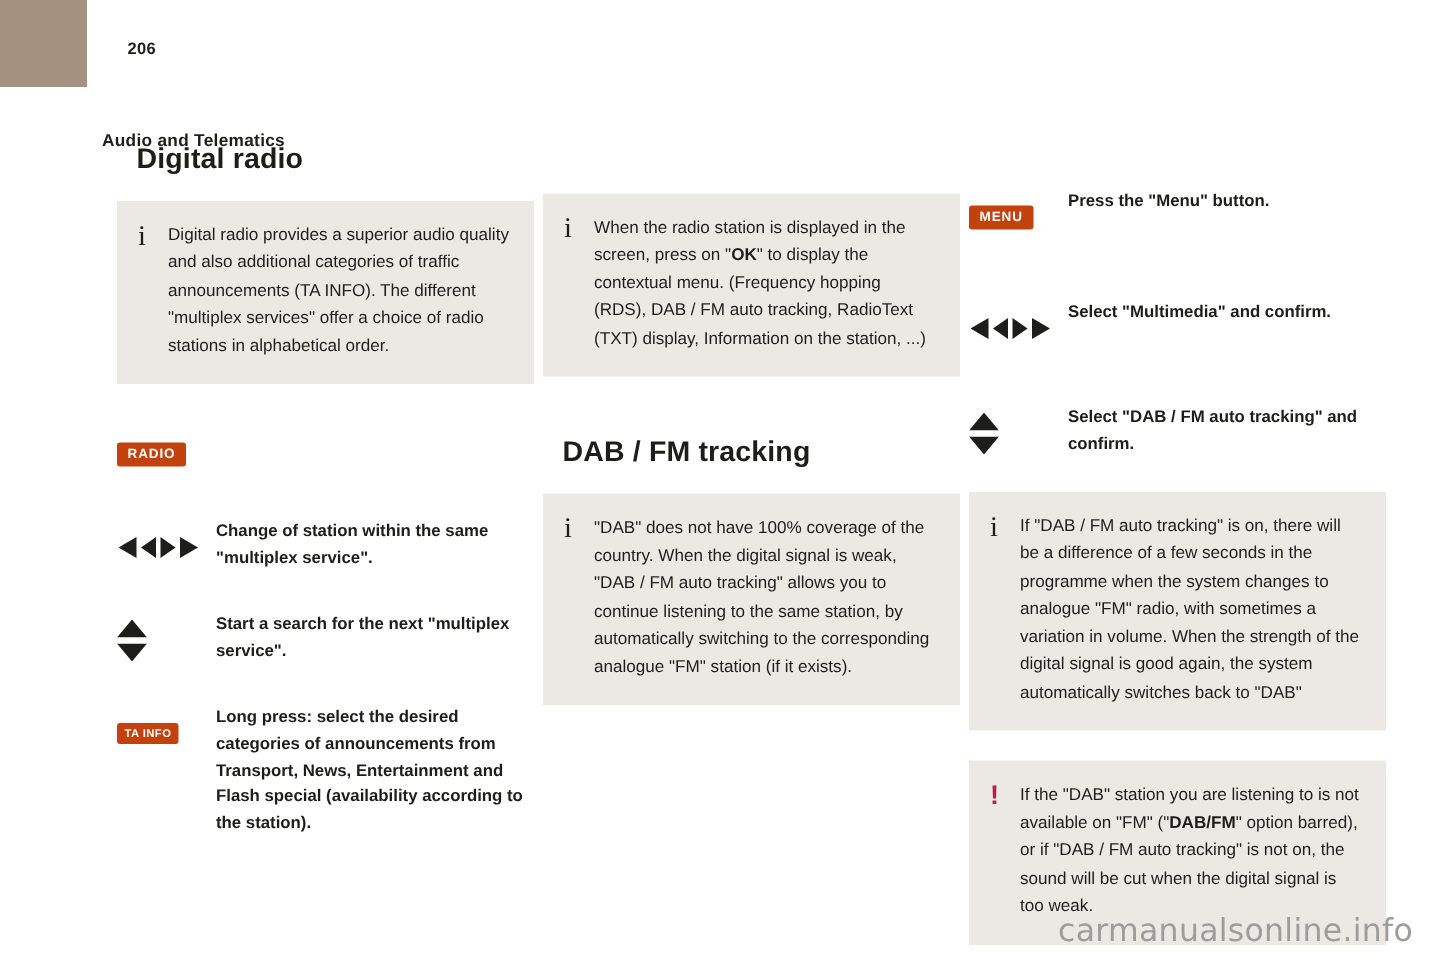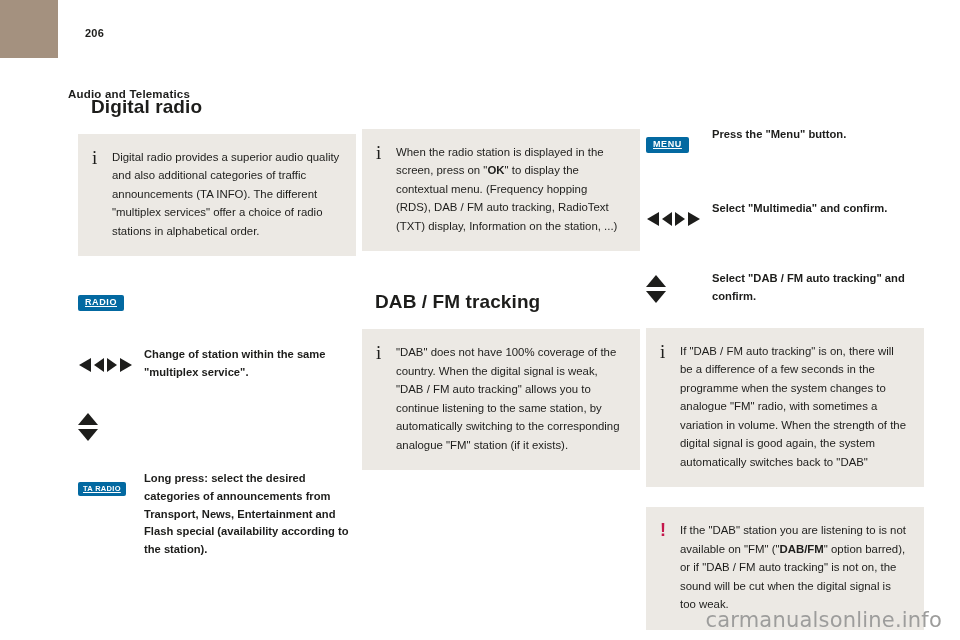--- a/index.html
+++ b/index.html
@@ -118,30 +118,29 @@
     font-size: 11.2px;
     font-weight: bold;
     line-height: 1.58;
     color: #1d1d1b;
     padding-top: 0px;
   }
 
   
   .keycap {
     display: inline-block;
-    background: #0369a1;
+    background: #c2410c;
     color: #ffffff;
     font-size: 9px;
     font-weight: bold;
     letter-spacing: .6px;
     padding: 3px 7px 3px 7px;
     border-radius: 2px;
     line-height: 1.1;
     white-space: nowrap;
-    text-decoration: underline;
   }
   .keycap.small { font-size: 7.5px; padding: 3px 5px; letter-spacing: .3px; }
 
   
   .rocker {
     display: flex;
     align-items: center;
     gap: 1px;
   }
   .rocker svg { display: block; }
@@ -221,25 +220,26 @@
       <div class="ctrl-icon">
         <span class="updown">
           <svg width="20" height="12" viewBox="0 0 20 12" aria-hidden="true">
             <path d="M10 0 L20 12 L0 12 Z" fill="#1d1d1b"></path>
           </svg>
           <svg width="20" height="12" viewBox="0 0 20 12" aria-hidden="true">
             <path d="M10 12 L0 0 L20 0 Z" fill="#1d1d1b"></path>
           </svg>
         </span>
       </div>
+      <div class="ctrl-desc">Start a search for the next "multiplex service".</div>
     </div>
 
     <div class="ctrl-row">
       <div class="ctrl-icon">
-        <span class="keycap small">TA RADIO</span>
+        <span class="keycap small">TA INFO</span>
       </div>
       <div class="ctrl-desc">Long press: select the desired categories of announcements from Transport, News, Entertainment and Flash special (availability according to the station).</div>
     </div>
 
   </div>
 </div>
 
 <div class="col col-2">
 
   <div style="height:33px"></div>

